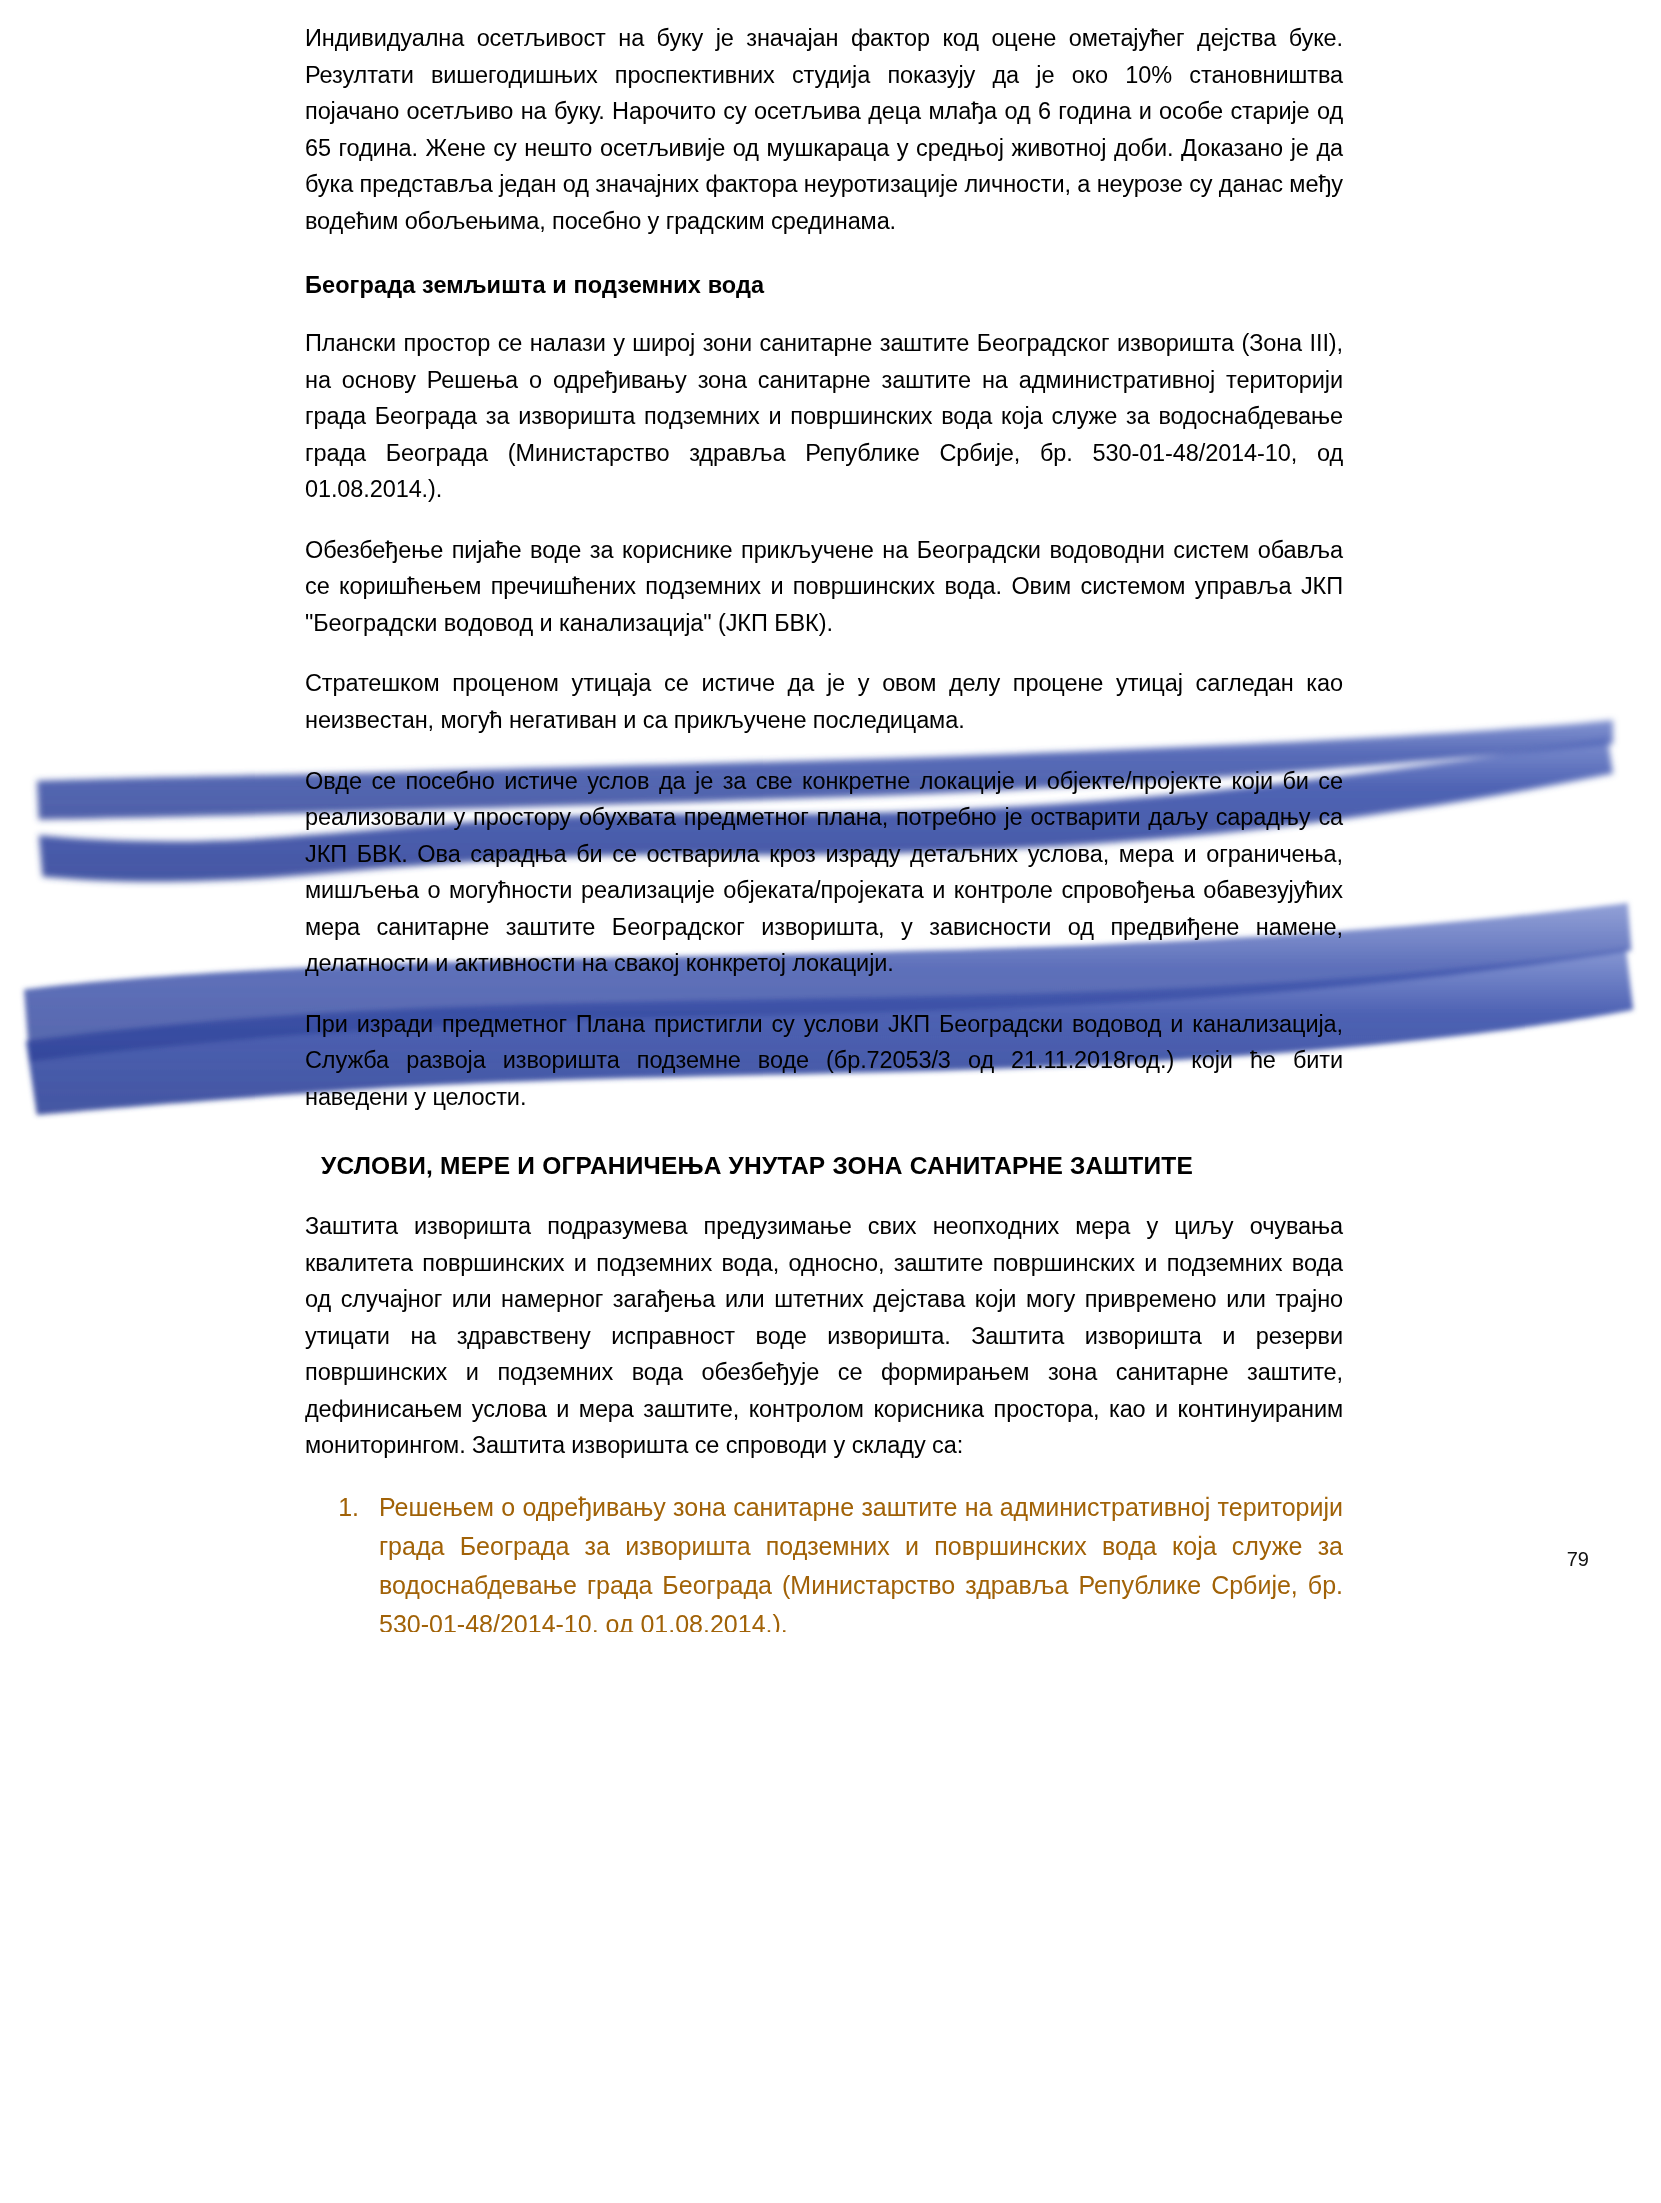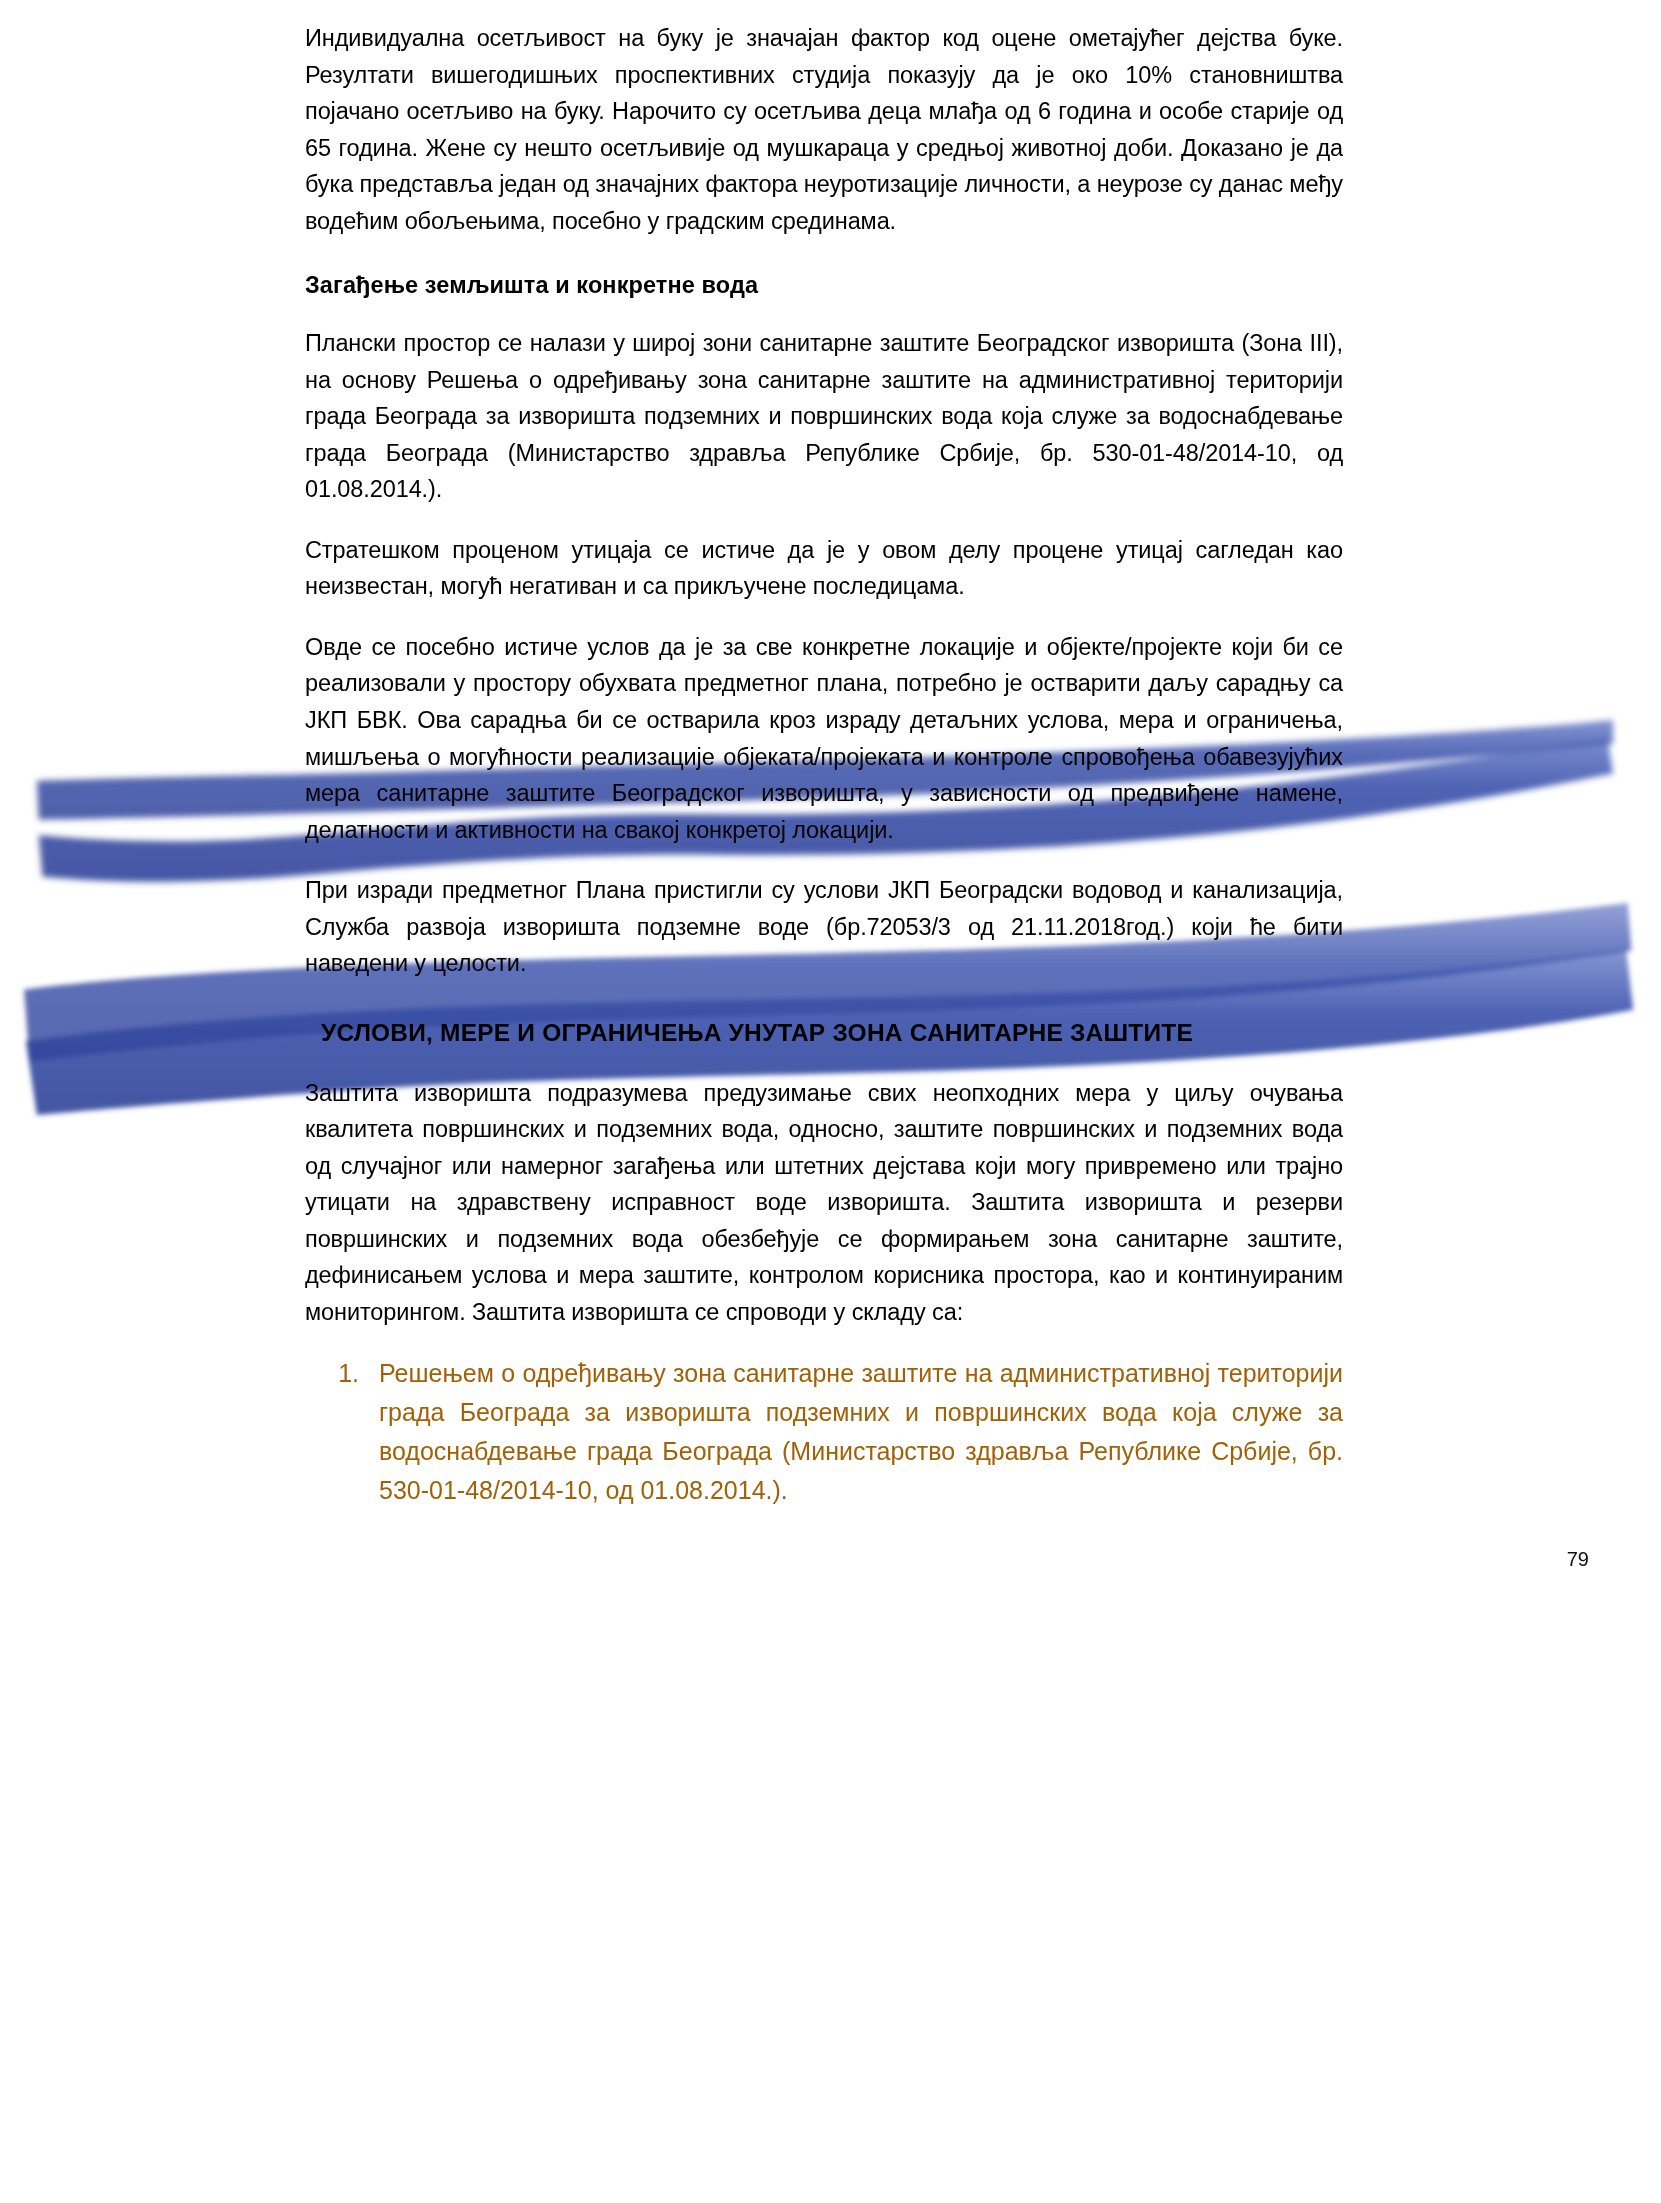--- a/index.html
+++ b/index.html
@@ -89,24 +89,25 @@
 </style>
 </head>
 <body>
 
 <div class="page">
 
   <div class="doc">
 
     <p class="body">Индивидуална осетљивост на буку је значајан фактор код оцене ометајућег дејства буке. Резултати вишегодишњих проспективних студија показују да је око 10% становништва појачано осетљиво на буку. Нарочито су осетљива деца млађа од 6 година и особе старије од 65 година. Жене су нешто осетљивије од мушкараца у средњој животној доби. Доказано је да бука представља један од значајних фактора неуротизације личности, а неурозе су данас међу водећим обољењима, посебно у градским срединама.</p>
 
-    <h3 class="subhead">Загађење земљишта и конкретне вода</h3>
+    <h3 class="subhead">Београда земљишта и подземних вода</h3>
 
     <p class="body">Плански простор се налази у широј зони санитарне заштите Београдског изворишта (Зона III), на основу Решења о одређивању зона санитарне заштите на административној територији града Београда за изворишта подземних и површинских вода која служе за водоснабдевање града Београда (Министарство здравља Републике Србије, бр. 530-01-48/2014-10, од 01.08.2014.).</p>
 
+    <p class="body">Обезбеђење пијаће воде за кориснике прикључене на Београдски водоводни систем обавља се коришћењем пречишћених подземних и површинских вода. Овим системом управља ЈКП "Београдски водовод и канализација" (ЈКП БВК).</p>
 
     <p class="body">Стратешком проценом утицаја се истиче да је у овом делу процене утицај сагледан као неизвестан, могућ негативан и са прикључене последицама.</p>
 
     <p class="body">Овде се посебно истиче услов да је за све конкретне локације и објекте/пројекте који би се реализовали у простору обухвата предметног плана, потребно је остварити даљу сарадњу са ЈКП БВК. Ова сарадња би се остварила кроз израду детаљних услова, мера и ограничења, мишљења о могућности реализације објеката/пројеката и контроле спровођења обавезујућих мера санитарне заштите Београдског изворишта, у зависности од предвиђене намене, делатности и активности на свакој конкретој локацији.</p>
 
     <p class="body">При изради предметног Плана пристигли су услови ЈКП Београдски водовод и канализација, Служба  развоја изворишта подземне воде  (бр.72053/3 од 21.11.2018год.) који ће бити наведени у целости.</p>
 
     <h2 class="caps-head">УСЛОВИ, МЕРЕ И ОГРАНИЧЕЊА УНУТАР ЗОНА САНИТАРНЕ ЗАШТИТЕ</h2>
 
     <p class="body">Заштита изворишта подразумева предузимање свих неопходних мера у циљу очувања квалитета површинских и подземних вода, односно, заштите површинских и подземних вода од случајног или намерног загађења или штетних дејстава који могу привремено или трајно утицати на здравствену исправност воде изворишта. Заштита изворишта и резерви површинских и подземних вода обезбеђује се формирањем зона санитарне заштите, дефинисањем услова и мера заштите, контролом корисника простора, као и континуираним мониторингом. Заштита изворишта се спроводи у складу са:</p>

